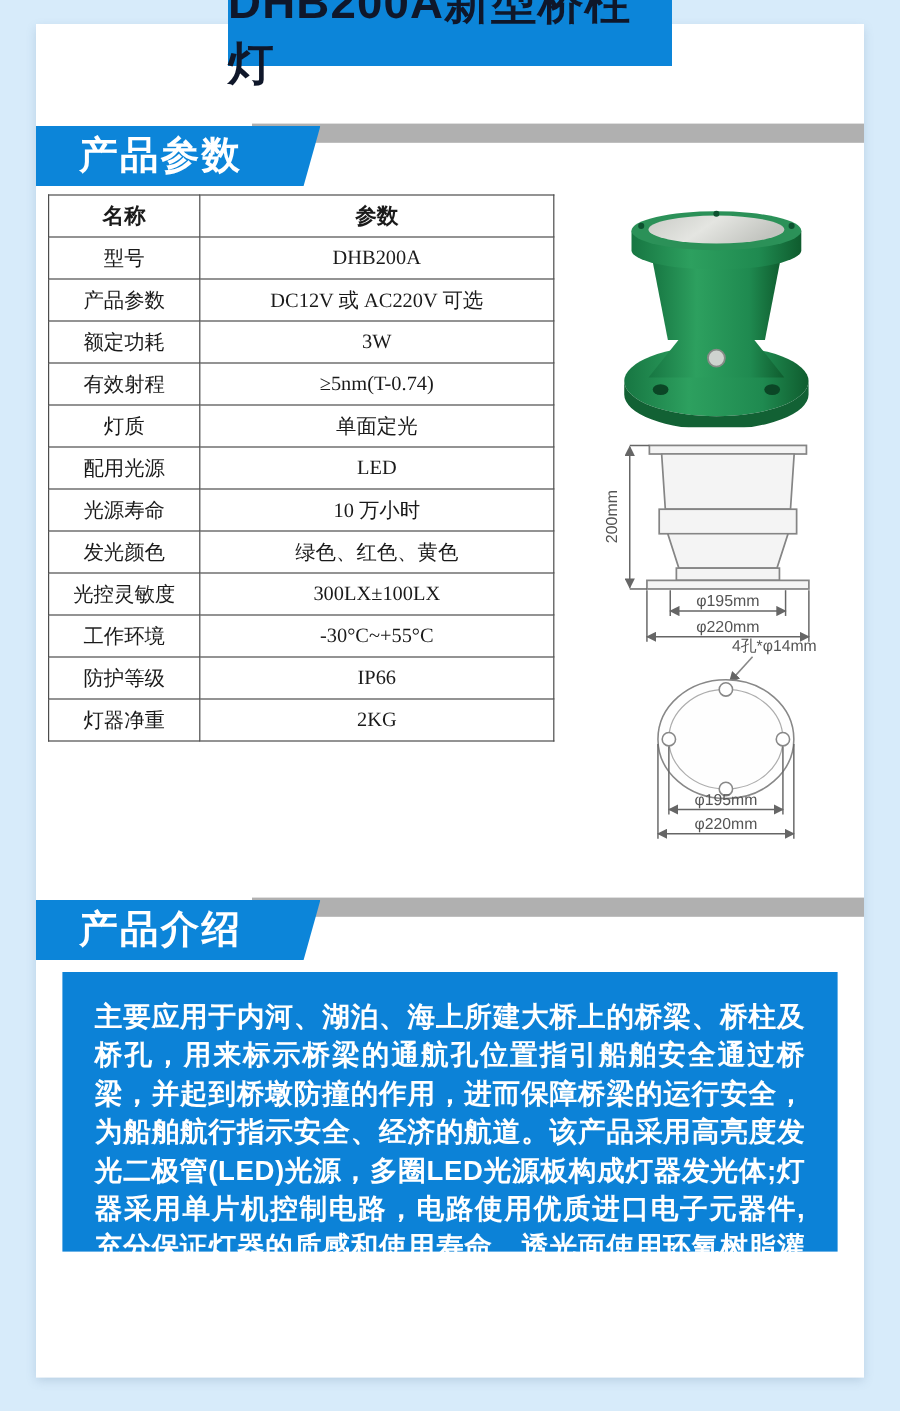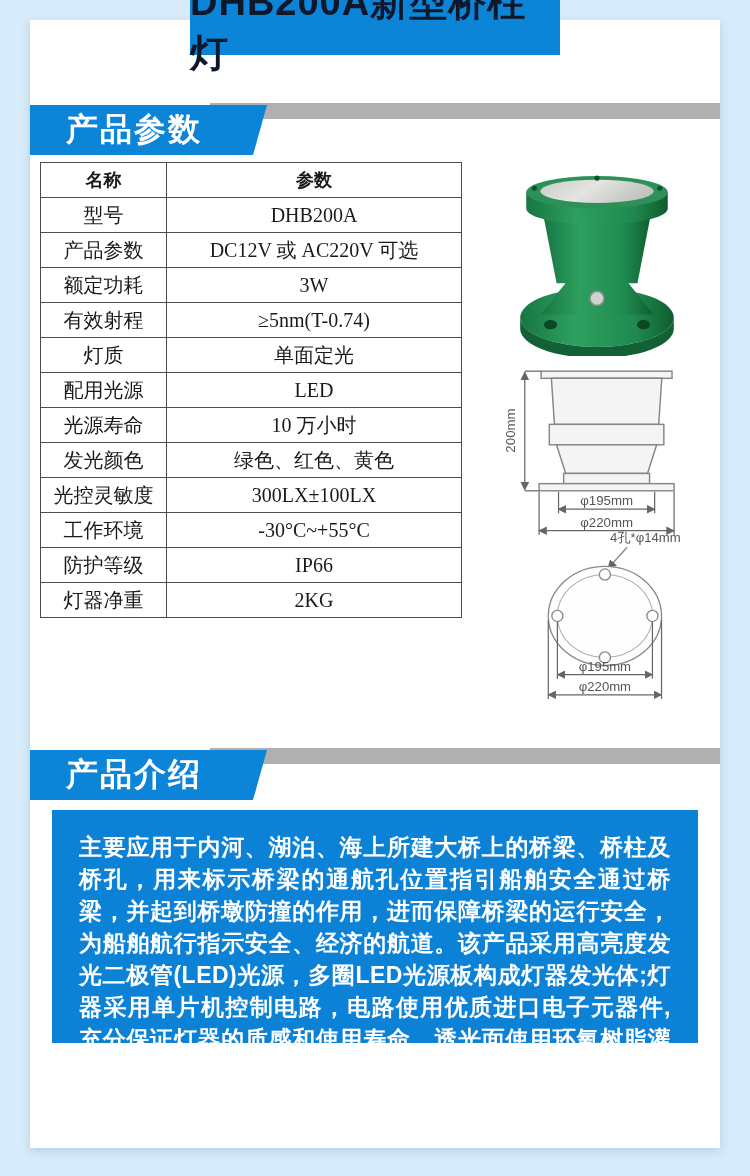--- a/index.html
+++ b/index.html
@@ -43,21 +43,21 @@
   table.spec{
     border-collapse:collapse;table-layout:fixed;width:421px;
     font-family:"Liberation Serif","DejaVu Serif",serif;
     color:var(--text_dark,#1a1a1a);
   }
   table.spec col.c1{width:126px;}
   table.spec col.c2{width:295px;}
   table.spec th,table.spec td{
     border:1px solid var(--table_border,#4d4d4d);
     height:34px;text-align:center;vertical-align:middle;
-    font-size:20px;padding:0 4px;overflow:hidden;white-space:nowrap;
+    font-size:17px;padding:0 4px;overflow:hidden;white-space:nowrap;
   }
   table.spec th{font-size:18px;font-weight:bold;}
   .photo-wrap{position:absolute;left:512px;top:166px;width:170px;height:190px;}
   .sideview-wrap{position:absolute;left:500px;top:363px;width:205px;height:182px;}
   .topview-wrap{position:absolute;left:522px;top:527px;width:182px;height:182px;}
   .dim{font:13px "Liberation Sans","DejaVu Sans",sans-serif;fill:#555;text-anchor:middle;}
   .intro-box{
     position:absolute;left:52px;top:810px;width:646px;height:233px;
     background:var(--intro_bg,#0c82d7);box-sizing:border-box;
     padding:21px 27px;

